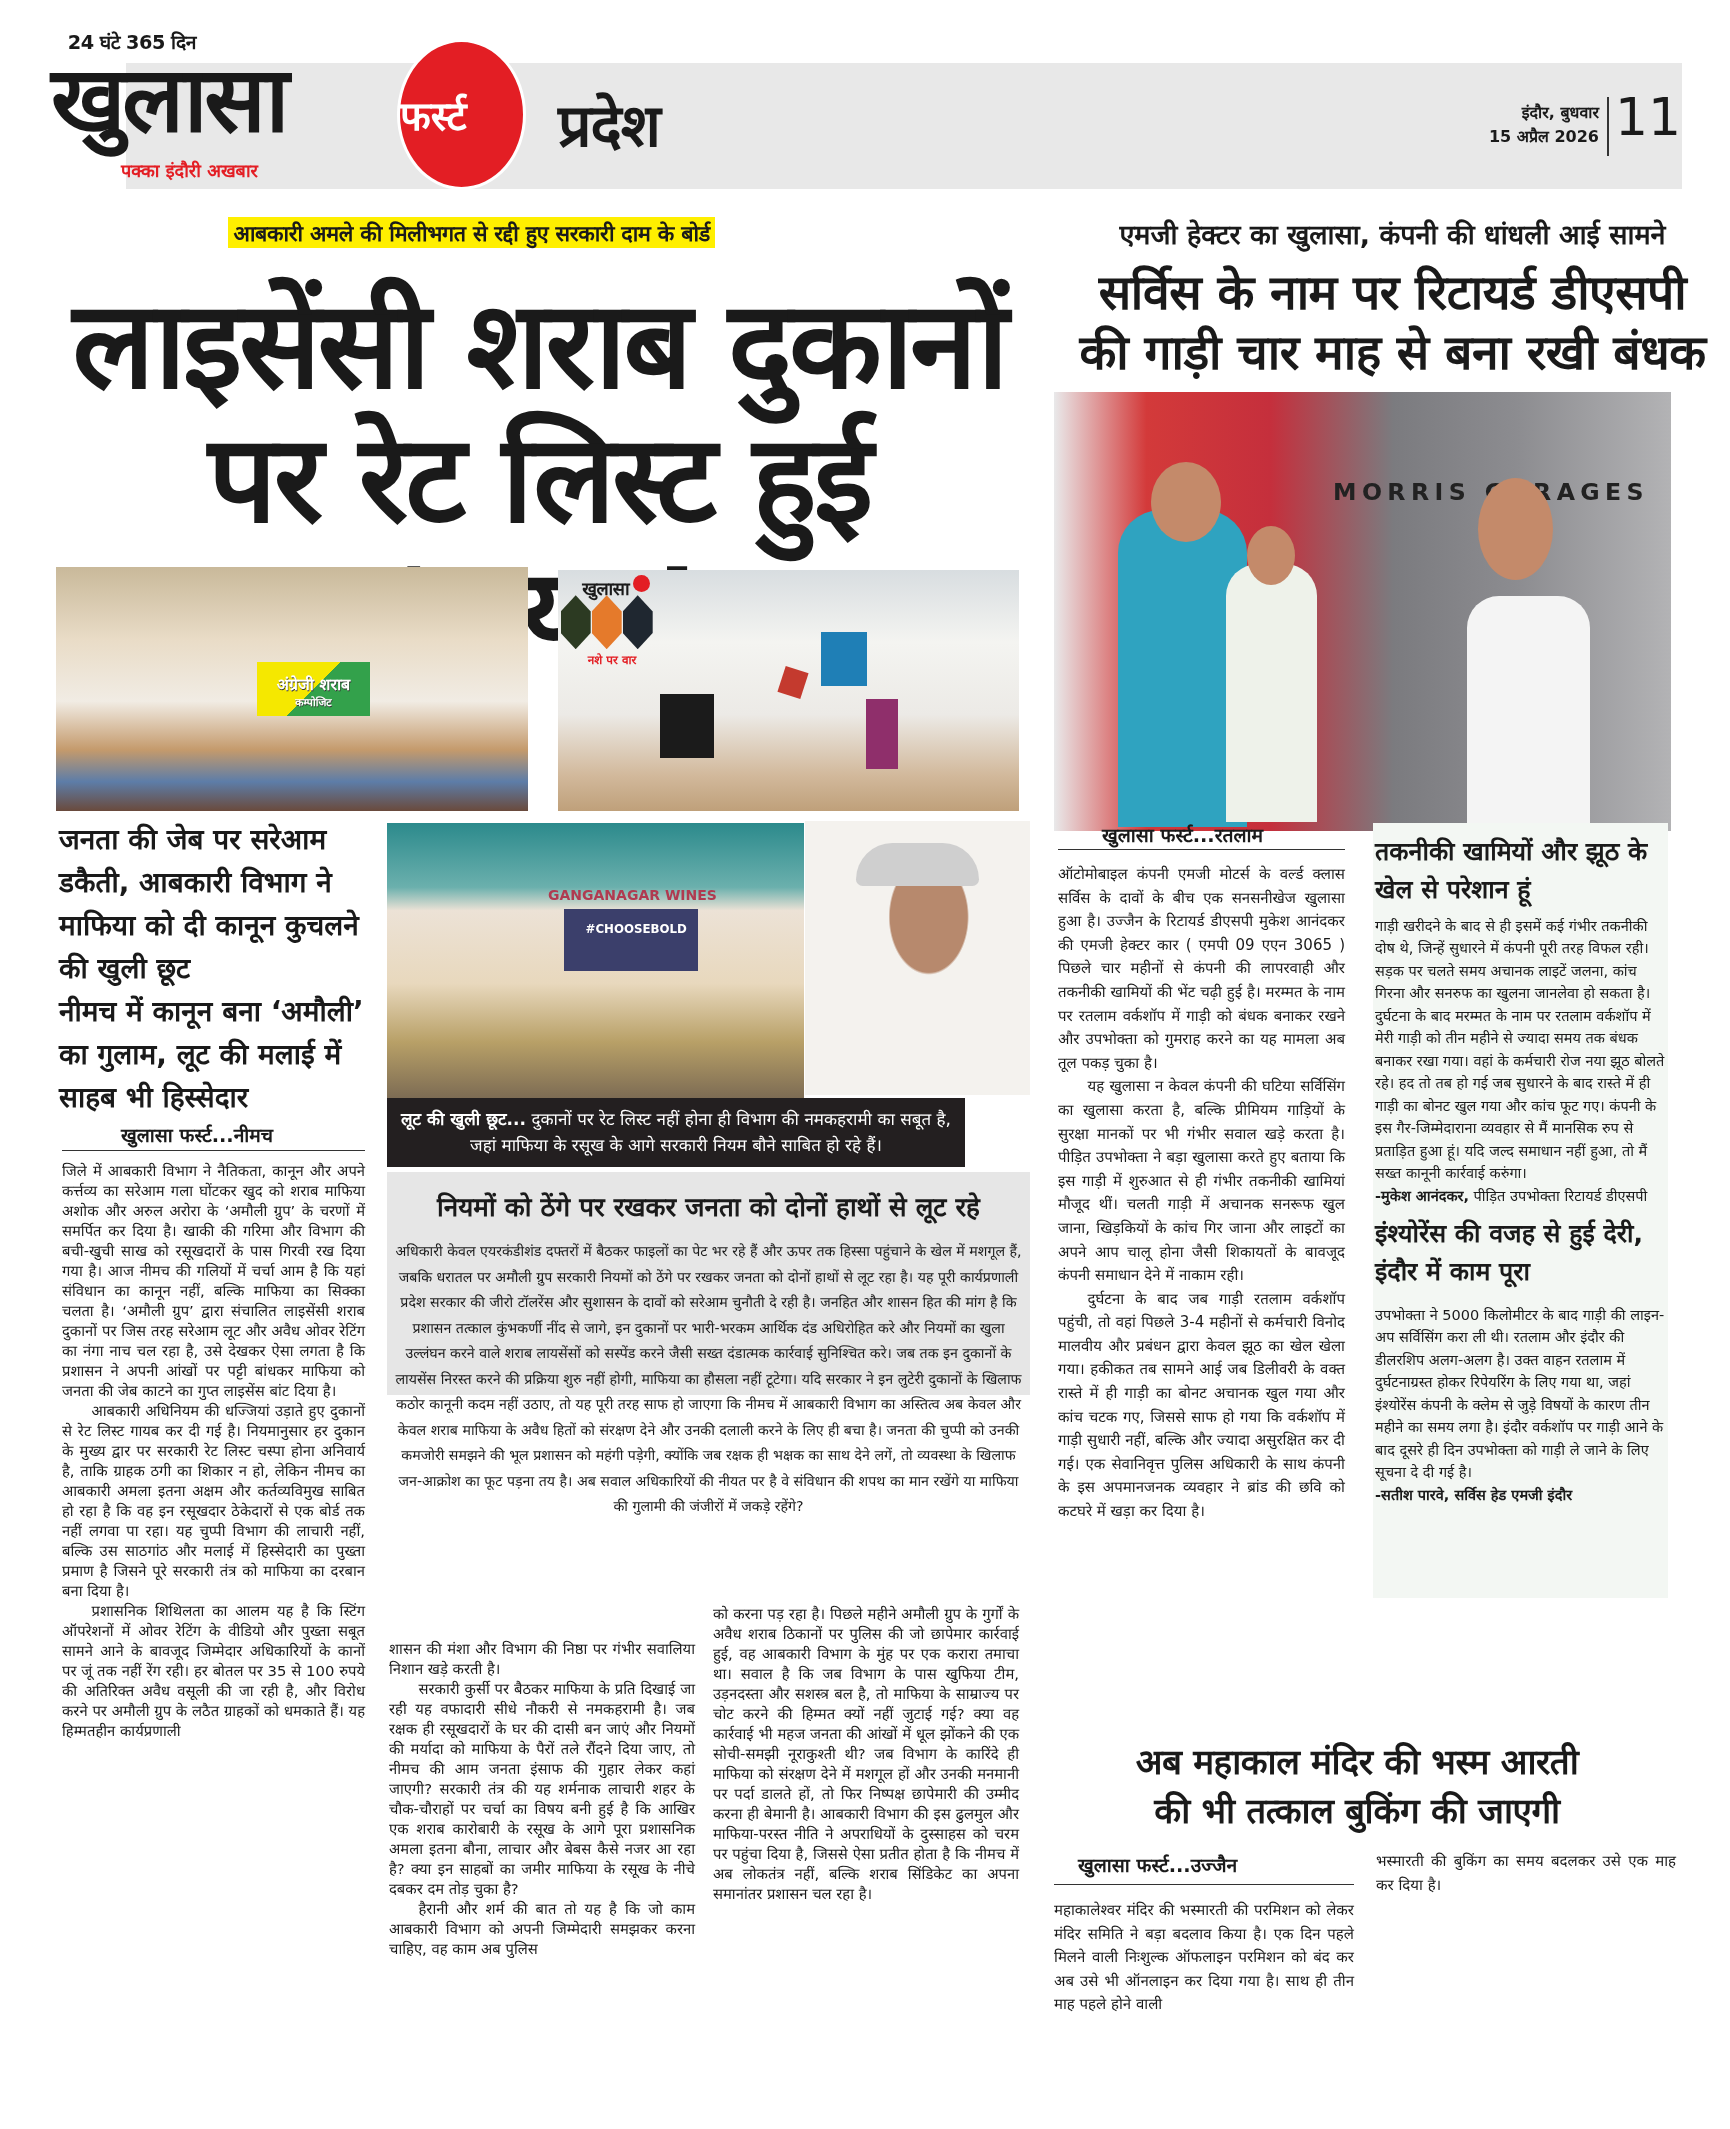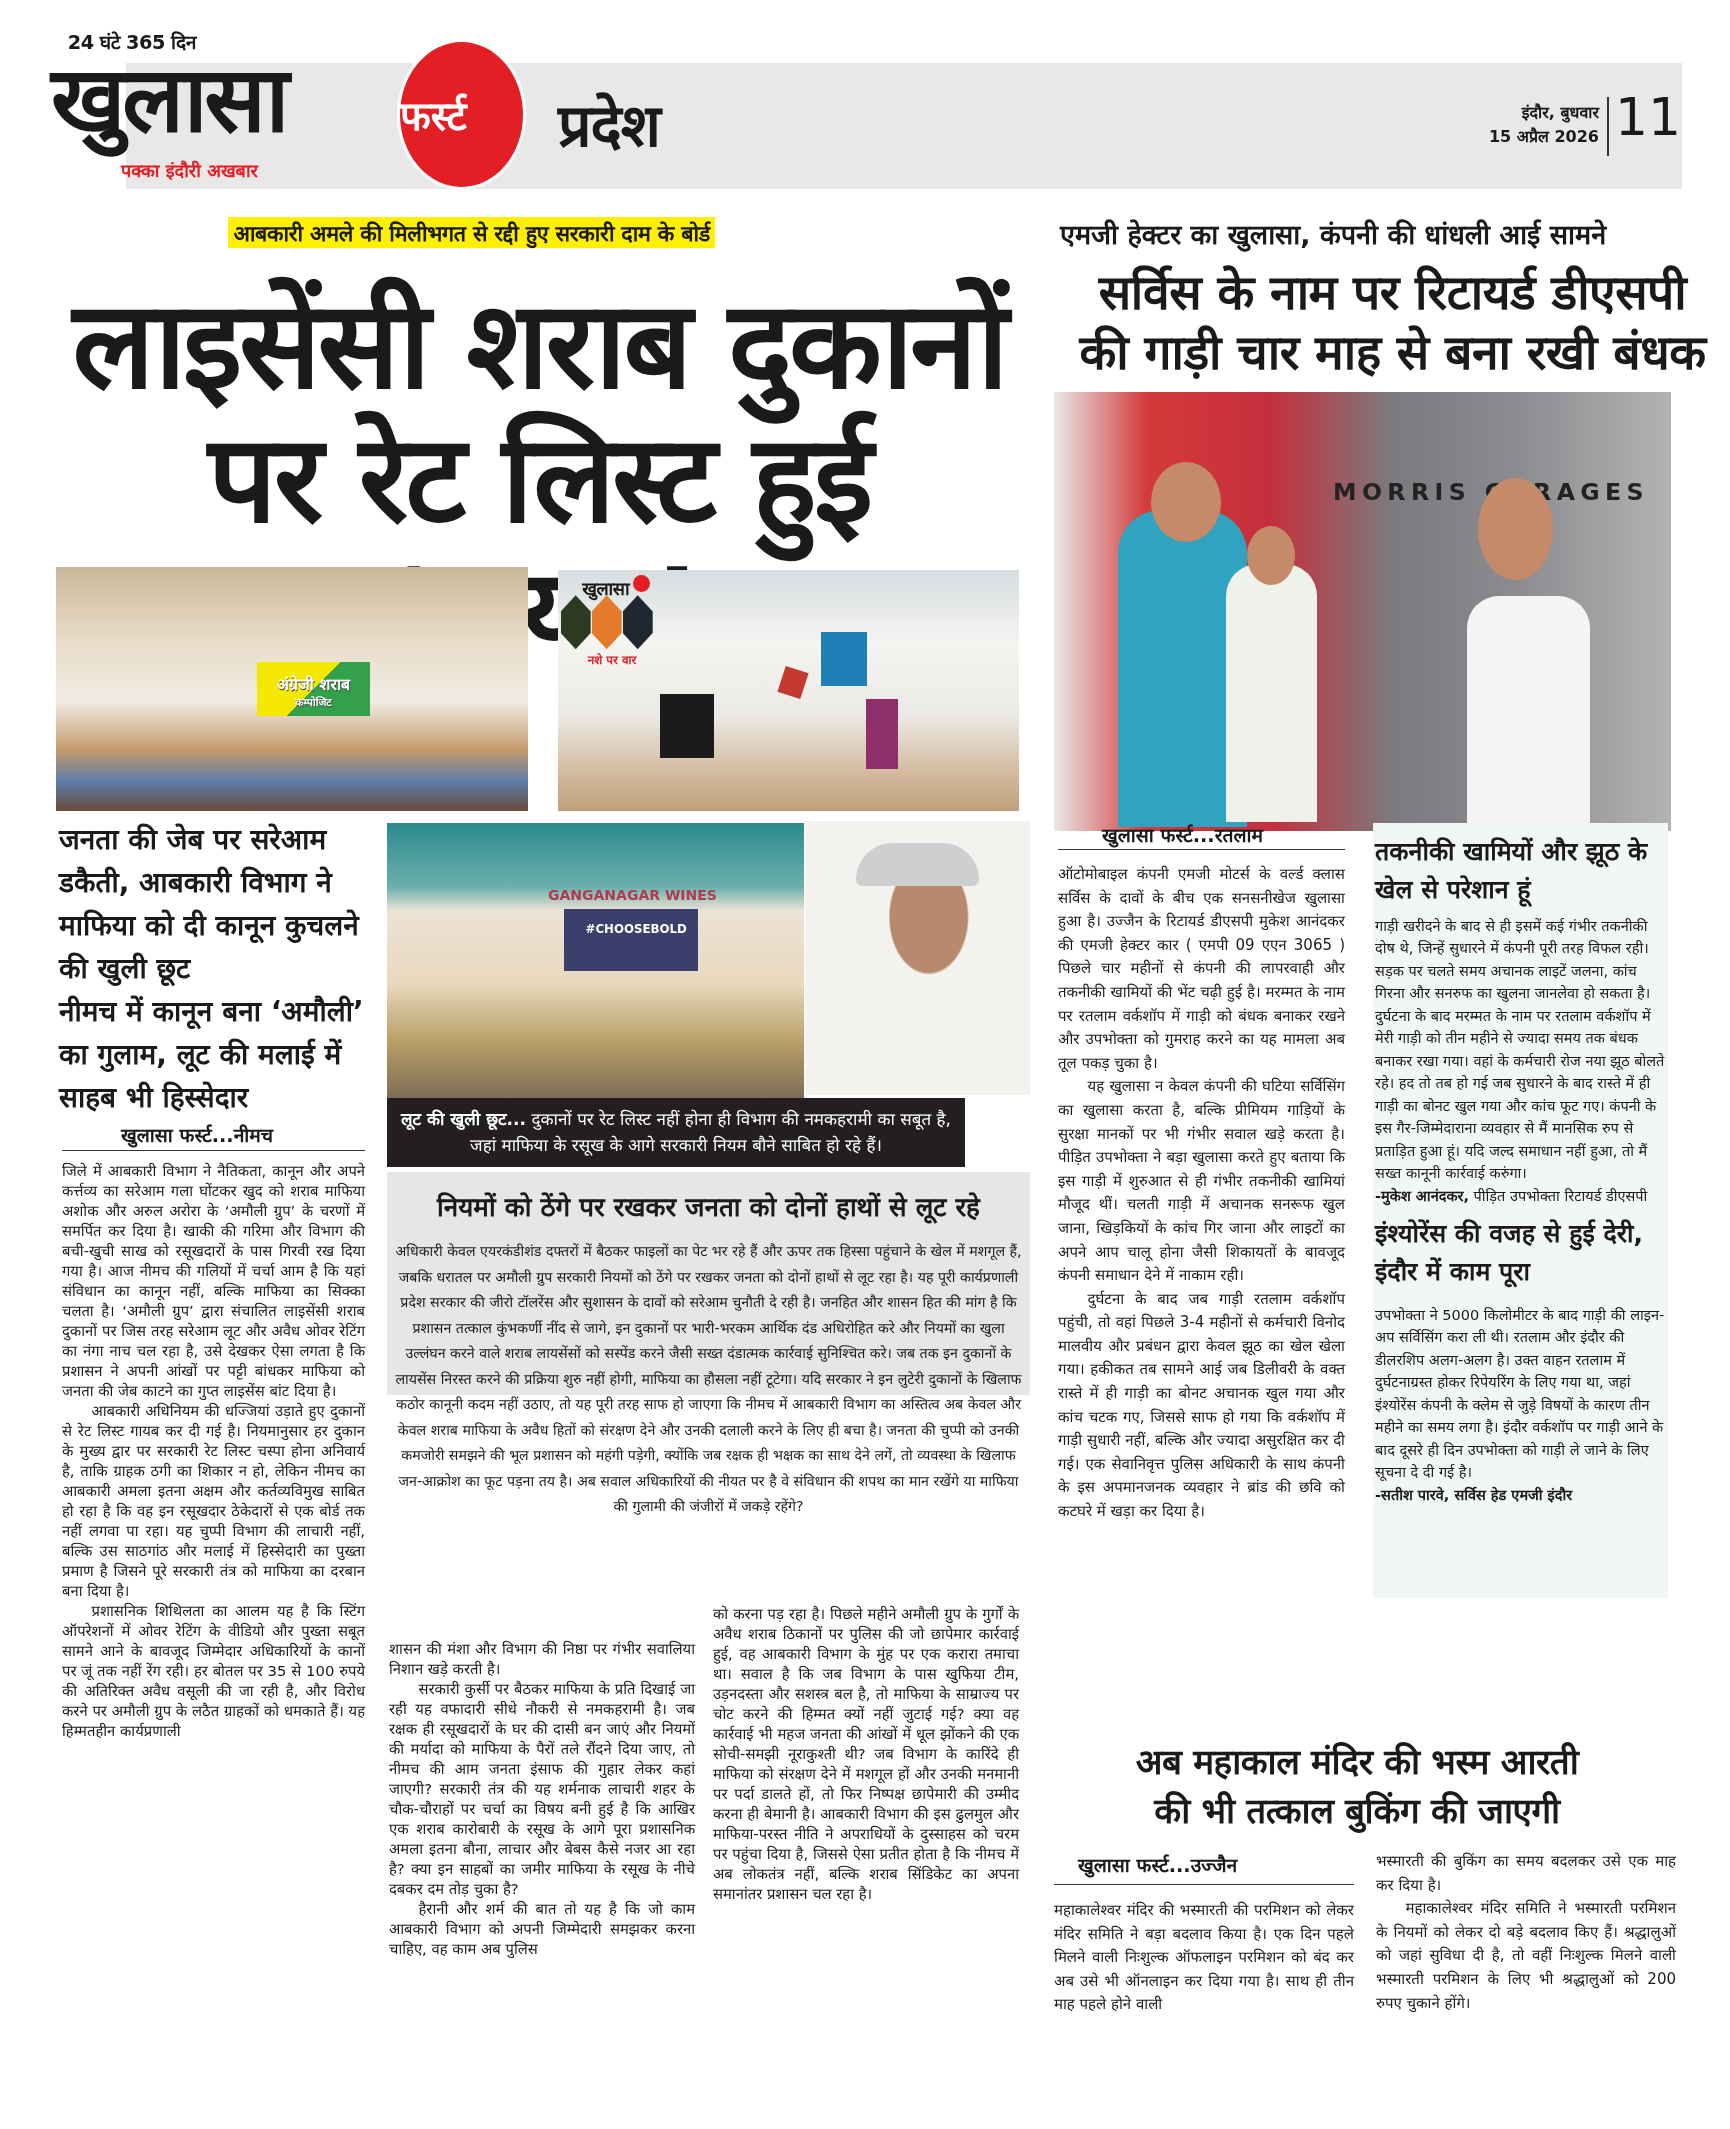--- a/index.html
+++ b/index.html
@@ -12,21 +12,21 @@
   .mast-logo{left:51px;top:54px;font-weight:bold;font-size:91px;line-height:1;letter-spacing:-3.2px}
   .mast-sub{left:121px;top:158px;color:#e31e24;font-weight:bold;font-size:18px}
   .mast-circle{left:397px;top:39px;width:129px;height:151px;border-radius:50%;background:#e31e24;display:flex;align-items:center;justify-content:flex-start;color:#fff;font-weight:bold;font-size:40px;border:3.2px solid #fff}
   .mast-section{left:558px;top:83px;font-weight:bold;font-size:59px;letter-spacing:-1.1px}
   .mast-date{left:1443px;top:101px;width:156px;text-align:right;font-weight:bold;font-size:16px;line-height:23.6px}
   .mast-sep{left:1607px;top:97px;width:1.6px;height:59px;background:#333}
   .mast-page{left:1615px;top:91px;font-size:52px;line-height:1}
   
   .kicker{left:228px;top:217px;background:#ffef00;font-weight:bold;font-size:21.5px;padding:1.1px 5.4px;letter-spacing:-0.3px}
   .main-head{left:59px;top:279px;width:960px;font-weight:bold;font-size:121px;line-height:134px;letter-spacing:-3.2px;text-align:center}
-  .rkicker{left:1060px;top:215px;width:665px;text-align:left;font-weight:bold;font-size:27px}
+  .rkicker{left:1060px;top:215px;width:665px;text-align:center;font-weight:bold;font-size:27px}
   .rhead{left:1060px;top:262px;width:665px;text-align:center;font-weight:bold;font-size:48px;line-height:60px;letter-spacing:-0.5px}
   
   .photo{overflow:hidden}
   .ph-shop1{left:56px;top:567px;width:472px;height:244px;background:linear-gradient(180deg,#c9b99a 0%,#e9dcc7 30%,#f1ece4 55%,#c49a6c 75%,#5d7da8 88%,#6a4a3c 100%)}
   .ph-shop1 .sign{position:absolute;left:201px;top:95px;width:113px;height:54px;background:linear-gradient(135deg,#f5e800 0 50%,#33a14b 50% 100%);color:#fff;font-weight:bold;font-size:16px;text-align:center;padding-top:14px;line-height:18px;text-shadow:0.5px 0.5px 0 #333}
   .ph-shop2{left:558px;top:570px;width:461px;height:241px;background:linear-gradient(180deg,#d8dde0 0%,#f4f4f1 30%,#eceae6 60%,#d2b99c 85%,#bfa07a 100%)}
   .ph-shop2 .b1{position:absolute;left:223px;top:99px;width:24px;height:27px;background:#c43a2e;transform:rotate(18deg)}
   .ph-shop2 .b2{position:absolute;left:263px;top:62px;width:46px;height:54px;background:#1f7fb6}
   .ph-shop2 .b3{position:absolute;left:308px;top:129px;width:32px;height:70px;background:#8f2f6b}
   .ph-shop2 .win{position:absolute;left:102px;top:124px;width:54px;height:64px;background:#1b1b1b}
@@ -186,15 +186,14 @@
   <div>अब महाकाल मंदिर की भस्म आरती</div>
   <div>की भी तत्काल बुकिंग की जाएगी</div>
 </div>
 <div class="abs dateline" style="left:1078px;top:1851px">खुलासा फर्स्ट...उज्जैन</div>
 <div class="abs rule" style="left:1054px;top:1884px;width:300px"></div>
 <div class="abs col" style="left:1054px;top:1899px;width:300px;font-size:15px;line-height:23.6px">
   <p>महाकालेश्वर मंदिर की भस्मारती की परमिशन को लेकर मंदिर समिति ने बड़ा बदलाव किया है। एक दिन पहले मिलने वाली निःशुल्क ऑफलाइन परमिशन को बंद कर अब उसे भी ऑनलाइन कर दिया गया है। साथ ही तीन माह पहले होने वाली</p>
 </div>
 <div class="abs col" style="left:1376px;top:1850px;width:300px;font-size:15px;line-height:23.6px">
   <p>भस्मारती की बुकिंग का समय बदलकर उसे एक माह कर दिया है।</p>
-  <p class="ind">महाकालेश्वर मंदिर समिति ने भस्मारती परमिशन के नियमों को लेकर दो बड़े बदलाव किए हैं। श्रद्धालुओं को जहां सुविधा दी है, तो वहीं निःशुल्क मिलने वाली भस्मारती परमिशन के लिए भी श्रद्धालुओं को 200 रुपए चुकाने होंगे।</p>
 </div>
 
 
 </body></html>

